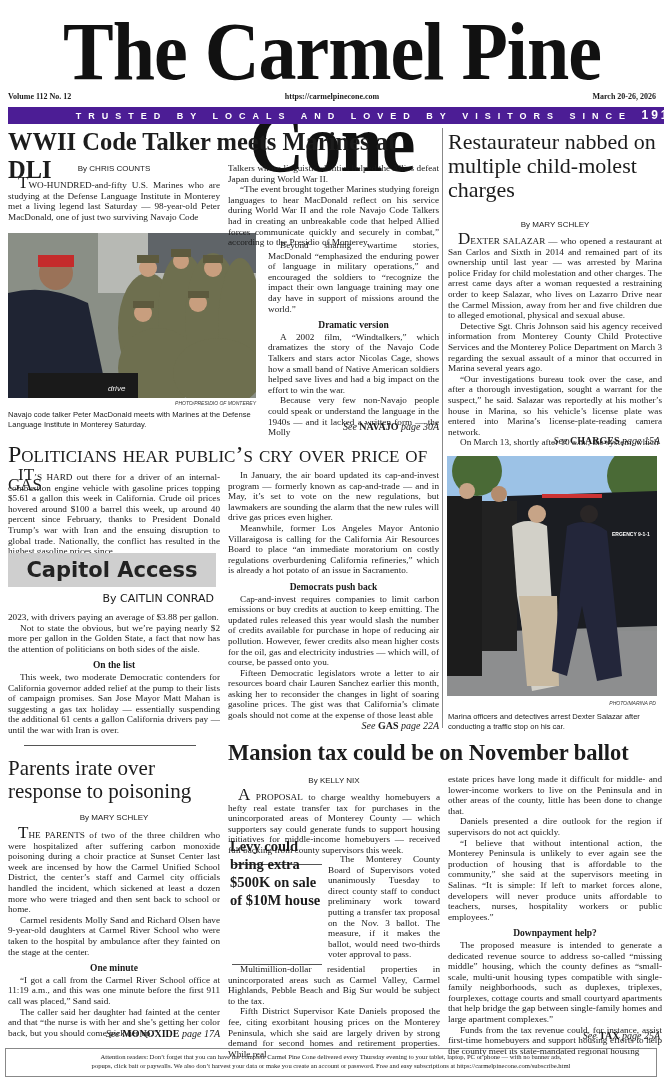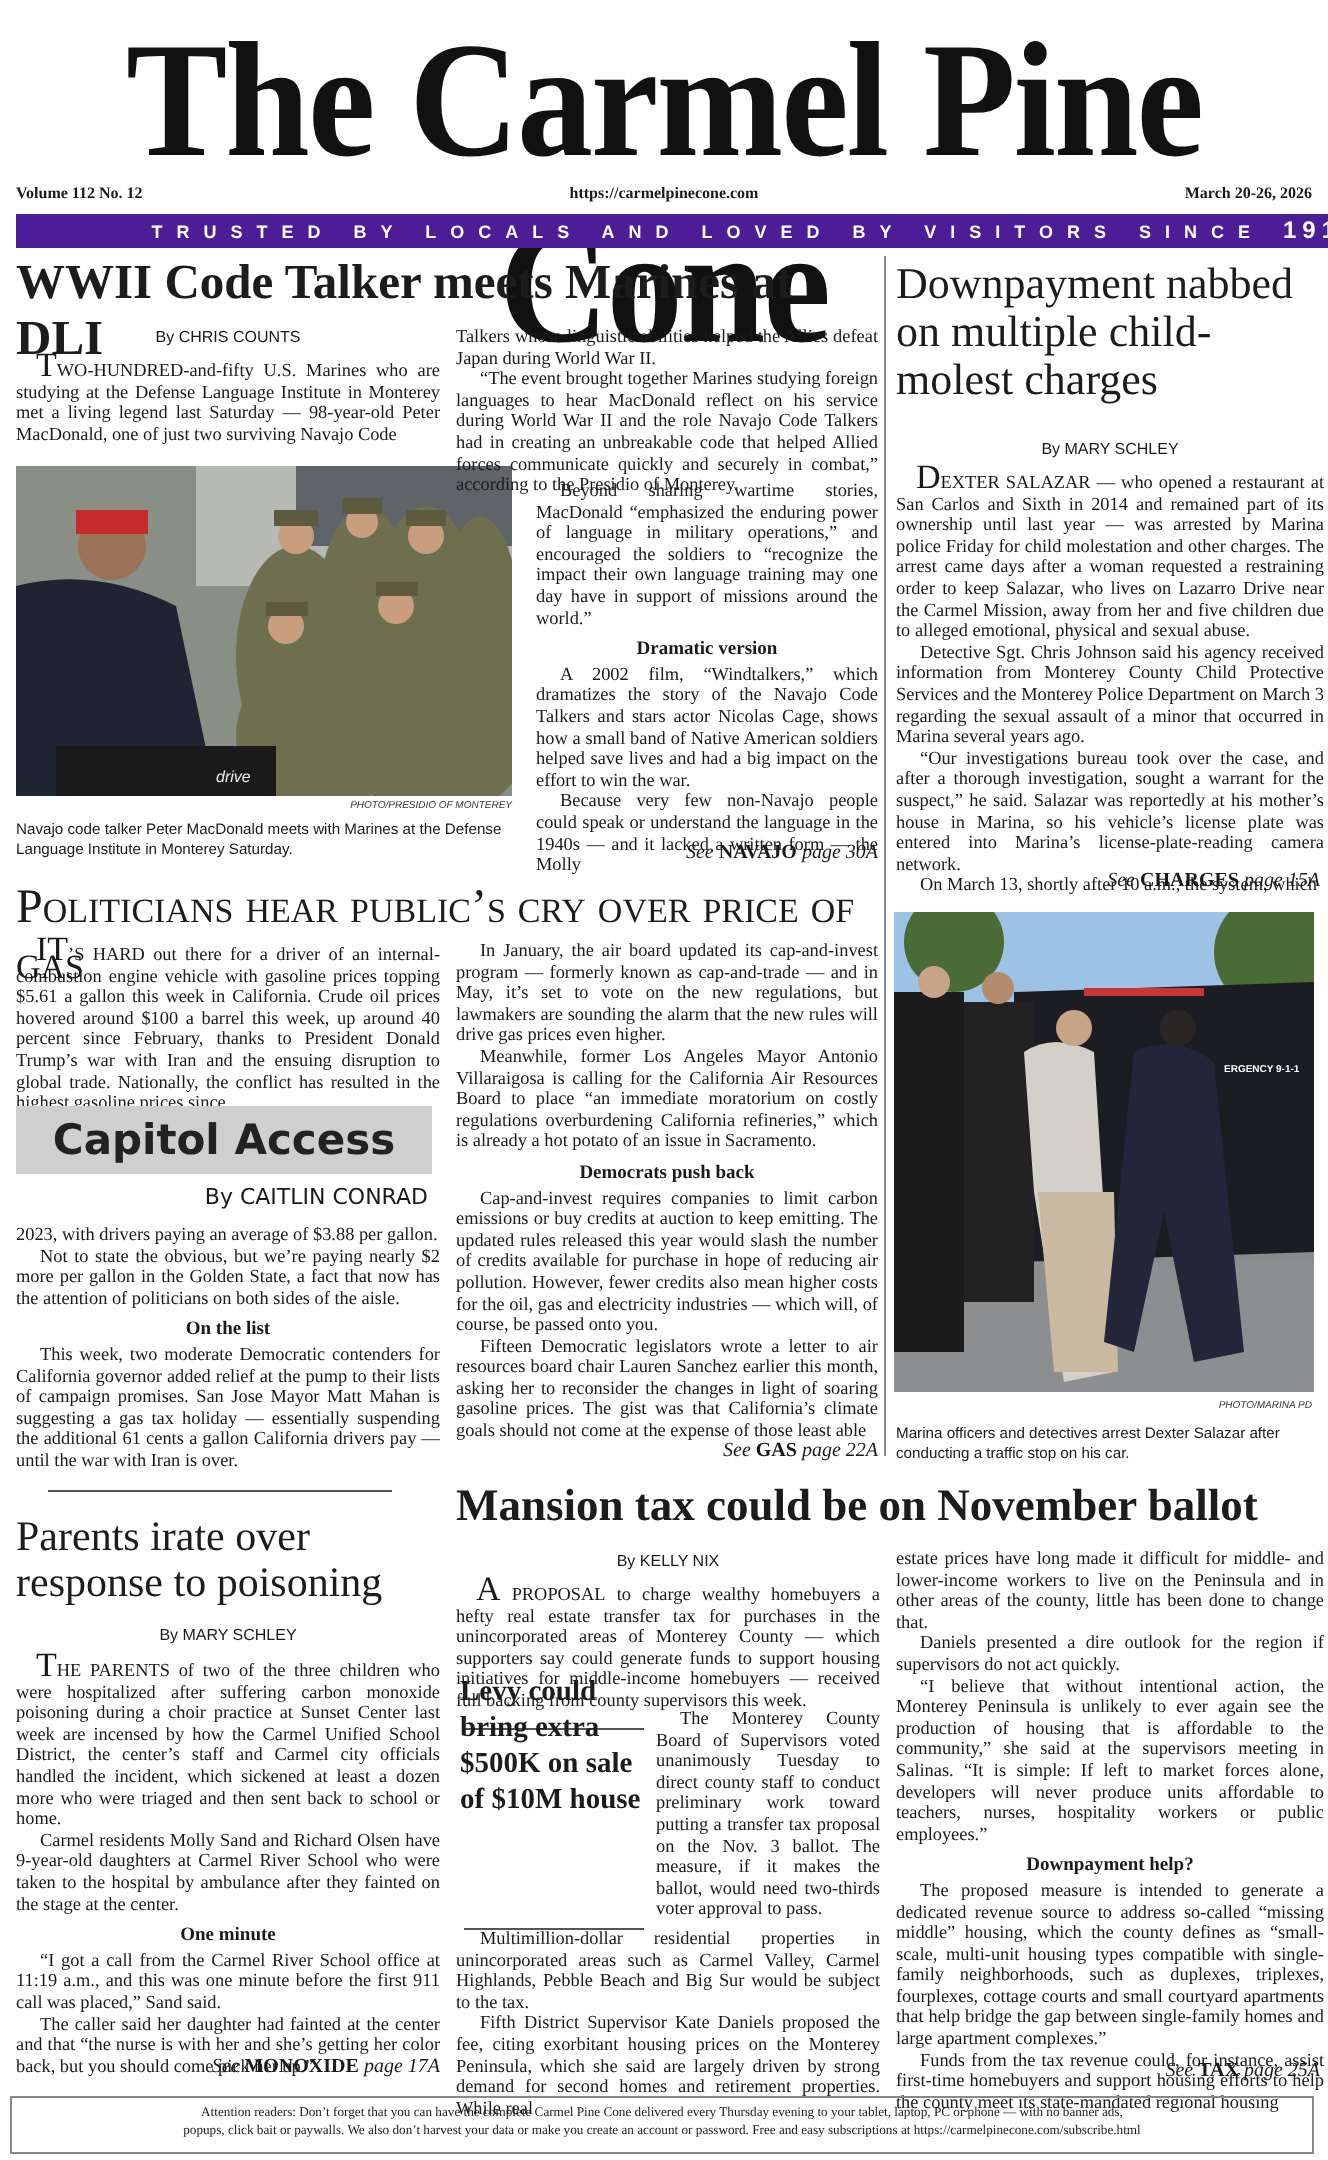--- a/index.html
+++ b/index.html
@@ -112,21 +112,21 @@
   <p>In January, the air board updated its cap-and-invest program — formerly known as cap-and-trade — and in May, it’s set to vote on the new regulations, but lawmakers are sounding the alarm that the new rules will drive gas prices even higher.</p>
   <p>Meanwhile, former Los Angeles Mayor Antonio Villaraigosa is calling for the California Air Resources Board to place “an immediate moratorium on costly regulations overburdening California refineries,” which is already a hot potato of an issue in Sacramento.</p>
   <div class="sub">Democrats push back</div>
   <p>Cap-and-invest requires companies to limit carbon emissions or buy credits at auction to keep emitting. The updated rules released this year would slash the number of credits available for purchase in hope of reducing air pollution. However, fewer credits also mean higher costs for the oil, gas and electricity industries — which will, of course, be passed onto you.</p>
   <p>Fifteen Democratic legislators wrote a letter to air resources board chair Lauren Sanchez earlier this month, asking her to reconsider the changes in light of soaring gasoline prices. The gist was that California’s climate goals should not come at the expense of those least able</p>
 </div>
 <div class="abs see" style="left:228px;top:720px;width:211px;">
   <span>See</span> <b>GAS</b> <span>page 22A</span>
 </div>
 
-<div class="abs hl" style="left:448px;top:130px;width:214px;font-size:22px;line-height:24px;font-weight:normal;">Downpayment nabbed on multiple child-molest charges</div>
+<div class="abs hl" style="left:448px;top:130px;width:214px;font-size:22px;line-height:24px;font-weight:normal;">Restaurateur nabbed on multiple child-molest charges</div>
 <div class="abs byline" style="left:448px;top:220px;width:214px;">By MARY SCHLEY</div>
 <div class="abs col" style="left:448px;top:234px;width:214px;">
   <p style="text-indent:10px"><span class="drop">D</span><span class="smallcap">EXTER SALAZAR</span><span> — who opened a restaurant at San Carlos and Sixth in 2014 and remained part of its ownership until last year — was arrested by Marina police Friday for child molestation and other charges. The arrest came days after a woman requested a restraining order to keep Salazar, who lives on Lazarro Drive near the Carmel Mission, away from her and five children due to alleged emotional, physical and sexual abuse.</span></p>
   <p>Detective Sgt. Chris Johnson said his agency received information from Monterey County Child Protective Services and the Monterey Police Department on March 3 regarding the sexual assault of a minor that occurred in Marina several years ago.</p>
   <p>“Our investigations bureau took over the case, and after a thorough investigation, sought a warrant for the suspect,” he said. Salazar was reportedly at his mother’s house in Marina, so his vehicle’s license plate was entered into Marina’s license-plate-reading camera network.</p>
   <p>On March 13, shortly after 10 a.m., the system, which</p>
 </div>
 <div class="abs see" style="left:448px;top:435px;width:212px;">
   <span>See</span> <b>CHARGES</b> <span>page 15A</span>
 </div>

